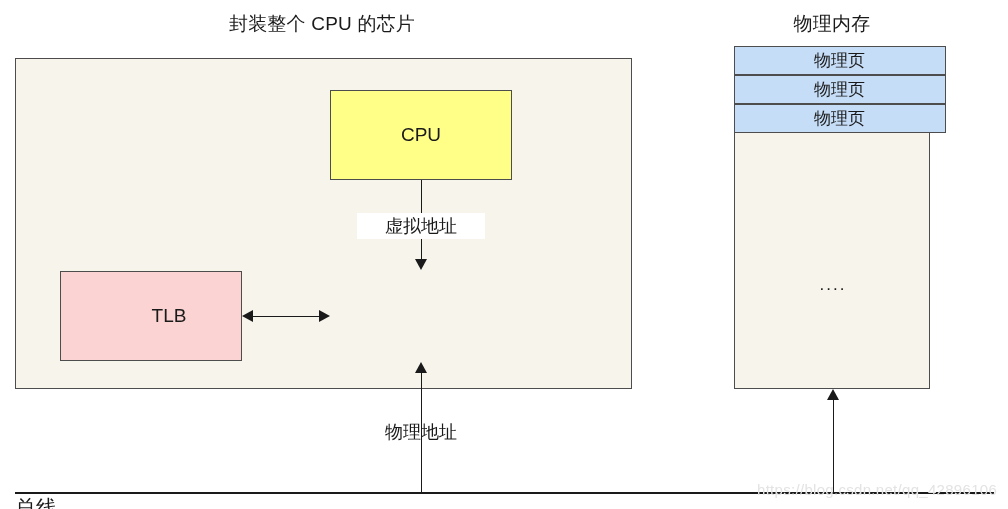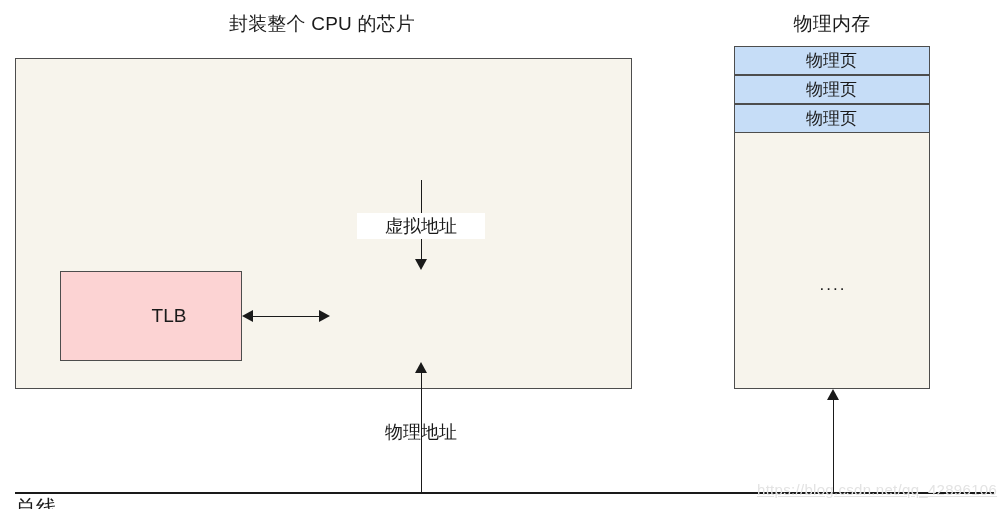--- a/index.html
+++ b/index.html
@@ -61,21 +61,21 @@
   }
   #mem-box {
     left: 734px; top: 46px;
     width: 196px; height: 343px;
     background: #f7f4ec;
     display: block;
   }
   .mem-page {
     position: absolute;
     left: -1.4px;
-    width: 196px;
+    width: 212px;
     height: 29px;
     box-sizing: border-box;
     border: 1.4px solid #4d4d4d;
     background: #c6ddf7;
     display: flex;
     align-items: center;
     justify-content: center;
     font-size: 17px;
     color: #1a1a1a;
     white-space: nowrap;
@@ -159,34 +159,34 @@
     border-top: 2px solid #1a1a1a;
   }
 
   #watermark {
     position: absolute;
     left: 757px; top: 481px;
     font-size: 15px;
     color: #e3e3e3;
     white-space: nowrap;
     letter-spacing: 0.3px;
-    text-decoration: underline;
   }
 </style>
 </head>
 <body>
 
 <div id="stage">
 
   <div class="title" id="chip-title">封装整个 CPU 的芯片</div>
 
   <div class="title" id="mem-title">物理内存</div>
 
   <div class="box" id="chip-box"></div>
 
+  <div class="box" id="cpu-box">CPU</div>
 
 
   <div class="box" id="tlb-box">TLB</div>
 
   <div class="vline" style="left:421px; top:180px; height:80px;"></div>
   <div class="arrow-down" style="left:415px; top:259px;"></div>
   <div class="edge-label" id="virt-label">虚拟地址</div>
 
   <div class="hline" style="left:248px; top:316px; width:76px;"></div>
   <div class="arrow-left" style="left:242px; top:310px;"></div>

